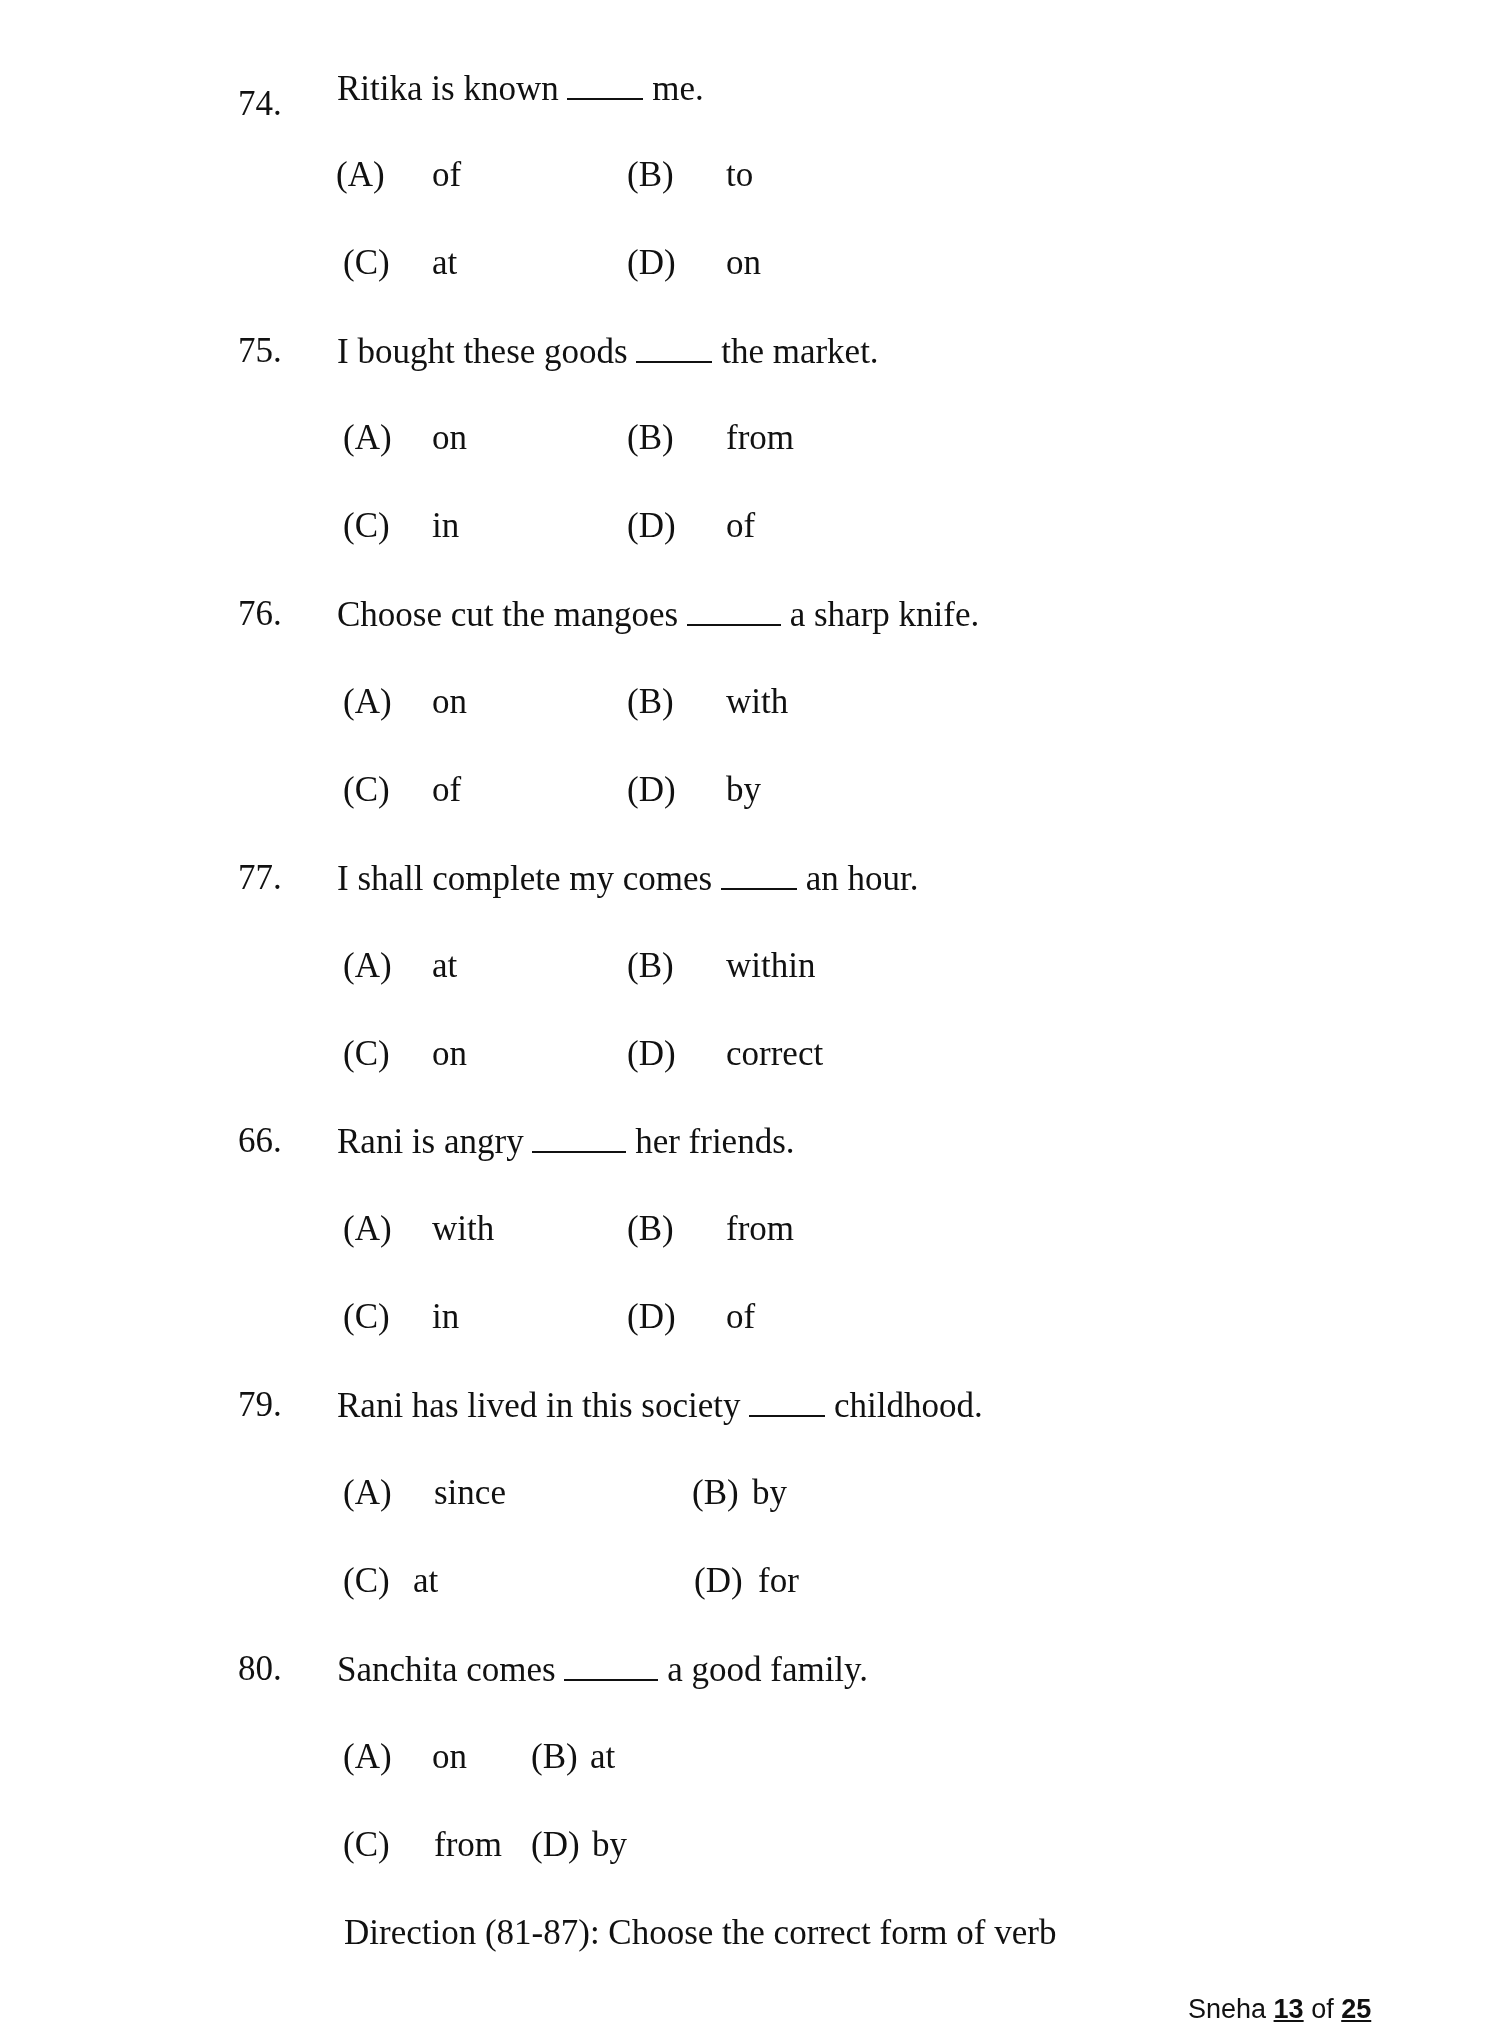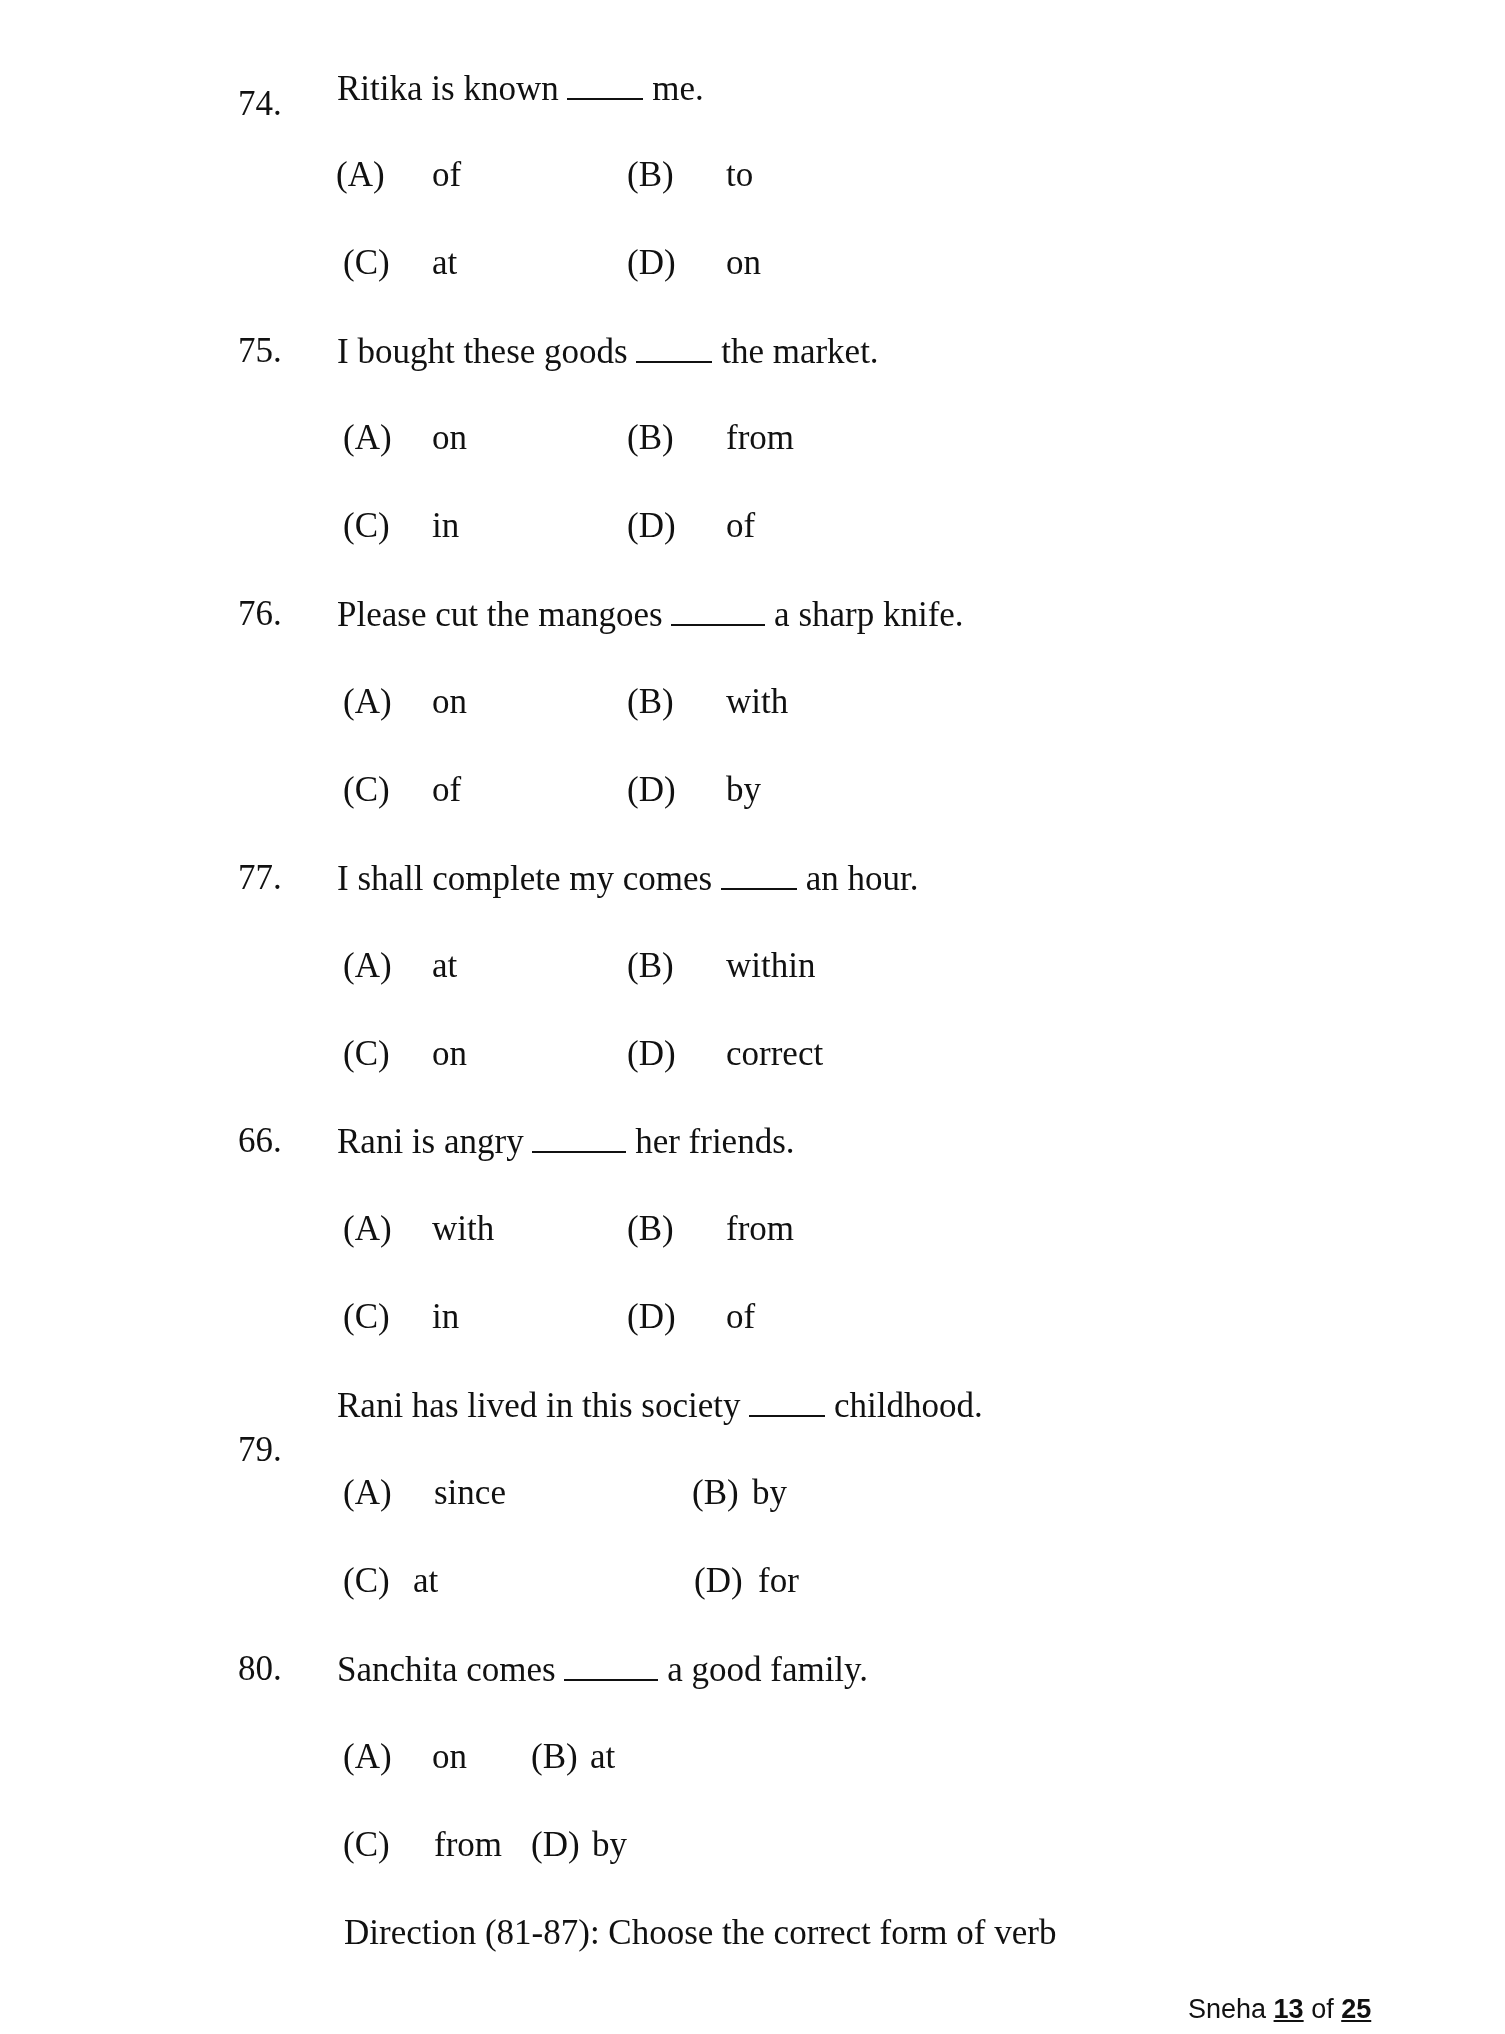--- a/index.html
+++ b/index.html
@@ -47,21 +47,21 @@
   <div class="opt" style="top:418px;left:726px">from</div>
   <div class="opt" style="top:506px;left:343px">(C)</div>
   <div class="opt" style="top:506px;left:432px">in</div>
   <div class="opt" style="top:506px;left:627px">(D)</div>
   <div class="opt" style="top:506px;left:726px">of</div>
 </div>
 
 <div>
   <div class="row qnum" style="top:594px">76.</div>
   <div class="row qtext" style="top:594px">
-    <span>Please cut the mangoes</span>
+    <span>Choose cut the mangoes</span>
     <span class="blank" style="width:94px"></span>
     <span>a sharp knife.</span>
   </div>
   <div class="opt" style="top:682px;left:343px">(A)</div>
   <div class="opt" style="top:682px;left:432px">on</div>
   <div class="opt" style="top:682px;left:627px">(B)</div>
   <div class="opt" style="top:682px;left:726px">with</div>
   <div class="opt" style="top:770px;left:343px">(C)</div>
   <div class="opt" style="top:770px;left:432px">of</div>
   <div class="opt" style="top:770px;left:627px">(D)</div>
@@ -96,21 +96,21 @@
   <div class="opt" style="top:1209px;left:432px">with</div>
   <div class="opt" style="top:1209px;left:627px">(B)</div>
   <div class="opt" style="top:1209px;left:726px">from</div>
   <div class="opt" style="top:1297px;left:343px">(C)</div>
   <div class="opt" style="top:1297px;left:432px">in</div>
   <div class="opt" style="top:1297px;left:627px">(D)</div>
   <div class="opt" style="top:1297px;left:726px">of</div>
 </div>
 
 <div>
-  <div class="row qnum" style="top:1430px">79.</div>
+  <div class="row qnum" style="top:1385px">79.</div>
   <div class="row qtext" style="top:1385px">
     <span>Rani has lived in this society</span>
     <span class="blank" style="width:76px"></span>
     <span>childhood.</span>
   </div>
   <div class="opt" style="top:1473px;left:343px">(A)</div>
   <div class="opt" style="top:1473px;left:434px">since</div>
   <div class="opt" style="top:1473px;left:692px">(B)</div>
   <div class="opt" style="top:1473px;left:752px">by</div>
   <div class="opt" style="top:1561px;left:343px">(C)</div>

